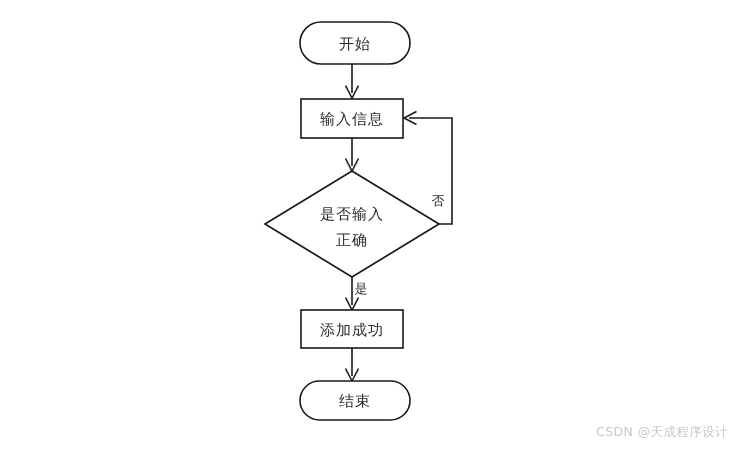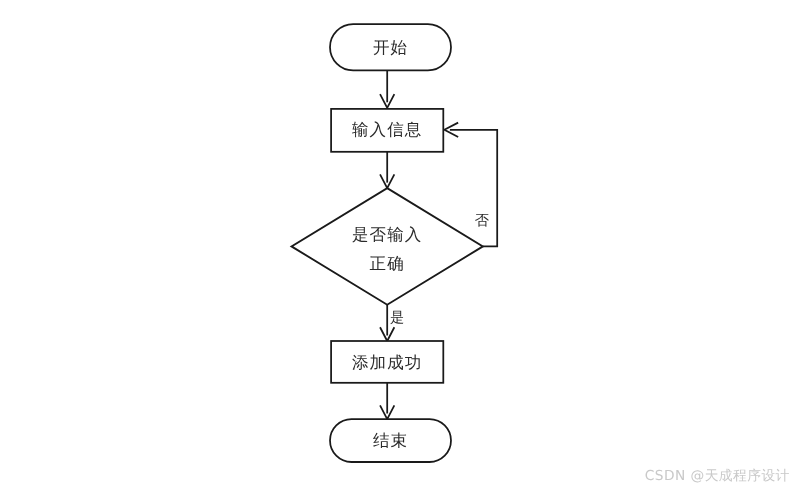--- a/index.html
+++ b/index.html
@@ -55,21 +55,21 @@
   }
   .edge-label {
     font-family: "DejaVu Sans", "Liberation Sans", sans-serif;
     font-size: 13px;
     fill: #2b2b2b;
     text-anchor: middle;
     dominant-baseline: middle;
   }
   #watermark {
     position: absolute;
-    right: 14px;
+    right: 4px;
     bottom: 11px;
     font-family: "DejaVu Sans", "Liberation Sans", sans-serif;
     font-size: 12.5px;
     color: #c9c9c9;
     letter-spacing: 0.4px;
     white-space: nowrap;
     user-select: none;
     margin-left: 17px;
   }
 </style>

